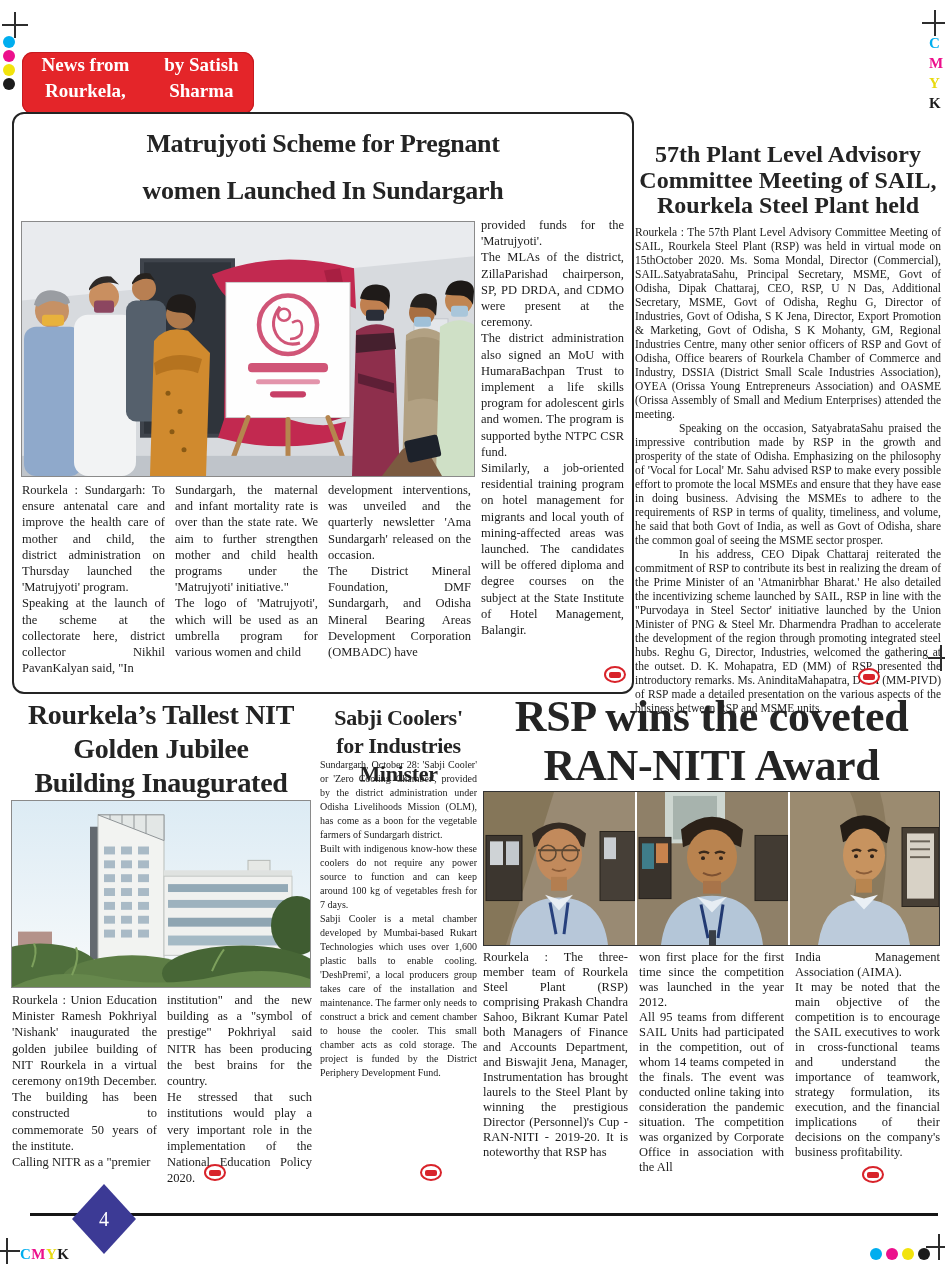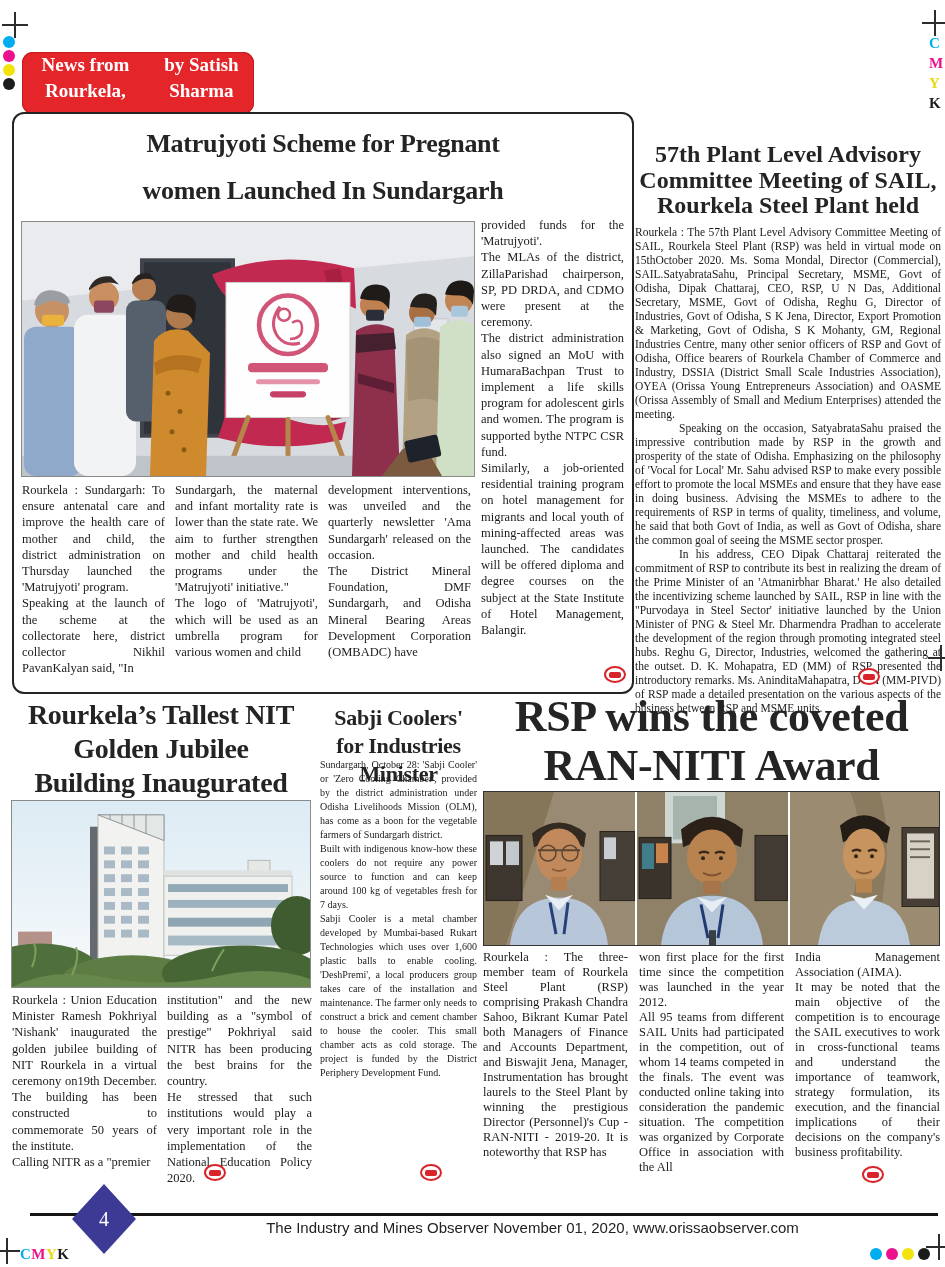--- a/index.html
+++ b/index.html
@@ -168,21 +168,21 @@
           <rect x="429" y="83" width="17" height="11" rx="3" fill="#a9c6da"></rect>
           <path d="M414,252 L418,104 Q436,92 452,102 L452,252 Z" fill="#cfe0c6"></path>
         </g>
         <path d="M360,252 l20,-26 q14,-10 26,2 l14,24 z" fill="#7b5a40"></path>
         <rect x="384" y="214" width="34" height="22" rx="3" fill="#1d222b" transform="rotate(-12 400 226)"></rect>
       </svg>
     </div>
 
     <div class="col" style="left:8px;top:368px;width:143px;height:210px;">Rourkela : Sundargarh: To ensure antenatal care and improve the health care of mother and child, the district administration on Thursday launched the 'Matrujyoti' program.
 Speaking at the launch of the scheme at the collectorate here, district collector Nikhil PavanKalyan said, "In</div>
-    <div class="col" style="left:161px;top:368px;width:143px;height:210px;">Sundargarh, the maternal and infant mortality rate is lower than the state rate. We aim to further strengthen mother and child health programs under the 'Matrujyoti' initiative."
+    <div class="col" style="left:161px;top:368px;width:143px;height:210px;">Sundargarh, the maternal and infant mortality rate is over than the state rate. We aim to further strengthen mother and child health programs under the 'Matrujyoti' initiative."
 The logo of 'Matrujyoti', which will be used as an umbrella program for various women and child</div>
     <div class="col" style="left:314px;top:368px;width:143px;height:210px;">development interventions, was unveiled and the quarterly newsletter 'Ama Sundargarh' released on the occasion.
 The District Mineral Foundation, DMF Sundargarh, and Odisha Mineral Bearing Areas Development Corporation (OMBADC) have</div>
     <div class="col" style="left:467px;top:103px;width:143px;height:470px;">provided funds for the 'Matrujyoti'.
 The MLAs of the district, ZillaParishad chairperson, SP, PD DRDA, and CDMO were present at the ceremony.
 The district administration also signed an MoU with HumaraBachpan Trust to implement a life skills program for adolescent girls and women. The program is supported bythe NTPC CSR fund.
 Similarly, a job-oriented residential training program on hotel management for migrants and local youth of mining-affected areas was launched. The candidates will be offered diploma and degree courses on the subject at the State Institute of Hotel Management, Balangir.</div>
     <span class="endmark" style="left:590px;top:552px;"></span>
   </section>
 
@@ -357,21 +357,20 @@
 All 95 teams from different SAIL Units had participated in the competition, out of whom 14 teams competed in the finals. The event was conducted online taking into consideration the pandemic situation. The competition was organized by Corporate Office in association with the All</div>
     <div class="col" style="left:795px;top:950px;width:145px;height:240px;font-size:12.5px;line-height:15px;">India Management Association (AIMA).
 It may be noted that the main objective of the competition is to encourage the SAIL executives to work in cross-functional teams and understand the importance of teamwork, strategy formulation, its execution, and the financial implications of their decisions on the company's business profitability.</div>
     <span class="endmark" style="left:862px;top:1166px;"></span>
   </section>
 
   <div class="abs footer-line"></div>
   <div class="abs diamond">
     <span>4</span>
   </div>
-  <div class="abs footer-text">The Industry and Mines Observer November 01, 2020, www.orissaobserver.com</div>
 
   <span class="cross" style="left:-6px;top:1238px;"></span>
   <div class="abs cmyk-w">
     <span class="lc">C</span><span class="lm">M</span><span class="ly">Y</span><span class="lk">K</span>
   </div>
   <span class="dot c" style="left:870px;top:1248px;"></span>
   <span class="dot m" style="left:886px;top:1248px;"></span>
   <span class="dot y" style="left:902px;top:1248px;"></span>
   <span class="dot k" style="left:918px;top:1248px;"></span>
   <span class="cross" style="left:926px;top:1234px;"></span>

